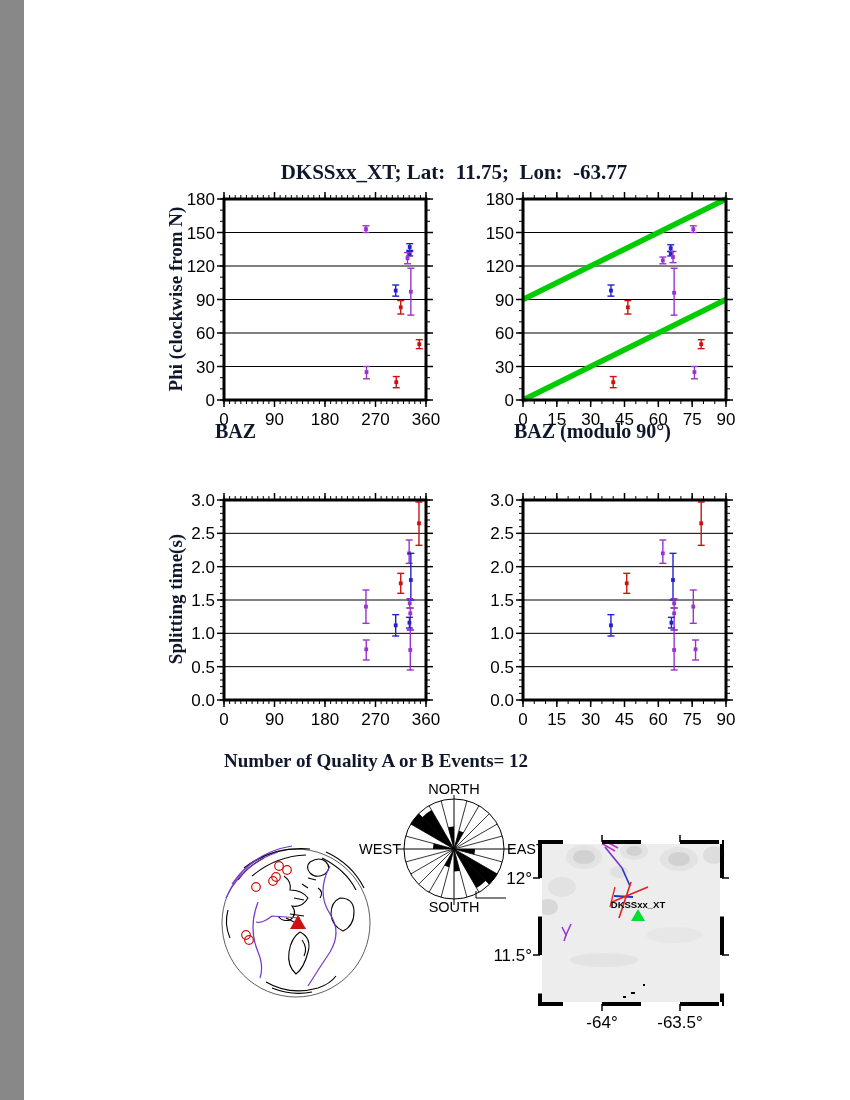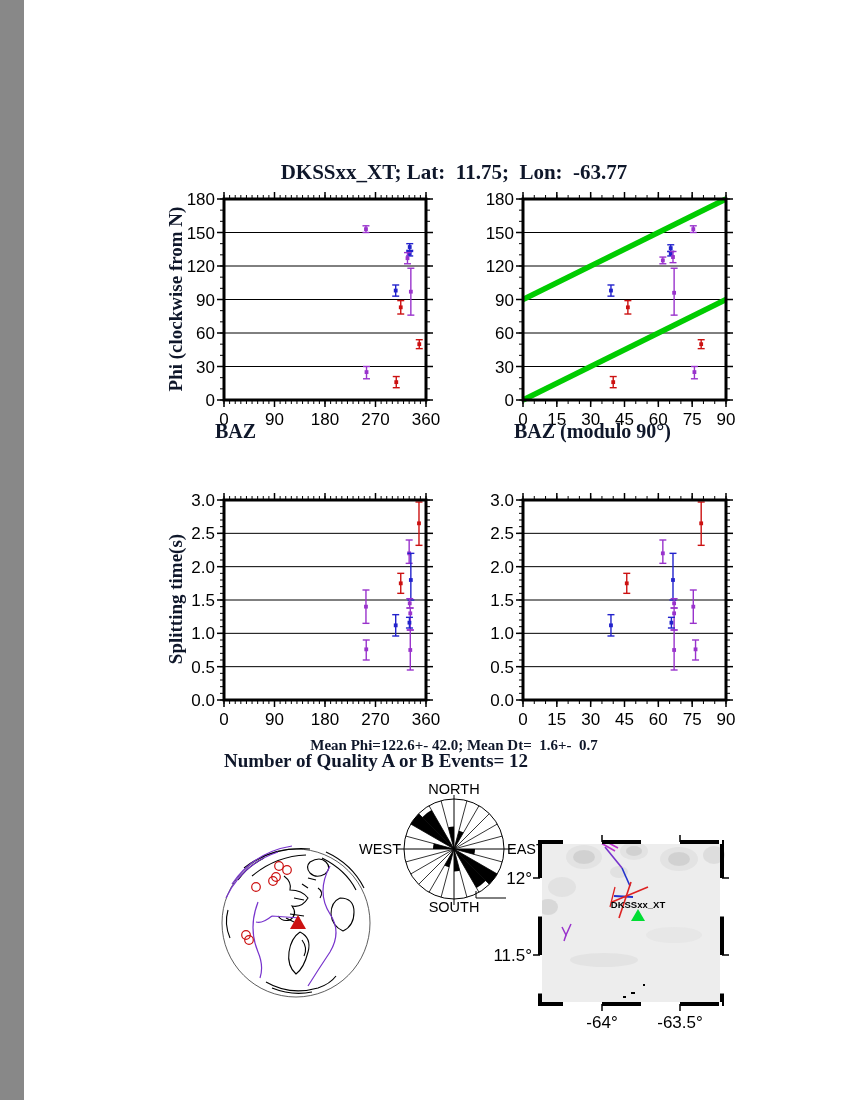--- a/index.html
+++ b/index.html
@@ -898,21 +898,20 @@
         <line x1="258" y1="14" x2="265" y2="14" stroke="#000" stroke-width="1.5"></line>
         <text x="46" y="20" text-anchor="end" font-size="17">3.0</text>
       </svg>
     </div>
 
   <div class="xaxis-title serif" style="left:191px;top:420px">BAZ</div>
   <div class="xaxis-title serif" style="left:490px;top:420px">BAZ (modulo 90°)</div>
   <div class="yaxis-title serif" style="left:32px;top:288px">Phi (clockwise from N)</div>
   <div class="yaxis-title serif" style="left:32px;top:588px">Splitting time(s)</div>
 
-  <div class="stats1 serif">Mean Phi=122.6+- 42.0; Mean Dt=  1.6+-  0.7</div>
   <div class="stats2 serif">Number of Quality A or B Events= 12</div>
 
   <svg id="rose" style="left:330px;top:778px" width="210" height="145">
     <g id="rose-body">
         <path d="M100,71 L56.69872981077807,45.99999999999999 A50,50 0 0 1 64.64466094067262,35.64466094067263 Z" fill="#000"></path>
         <path d="M100,71 L68.18019484660536,39.180194846605374 A45,45 0 0 1 77.49999999999997,32.028856829700274 Z" fill="#000"></path>
         <path d="M100,71 L143.30127018922195,95.99999999999999 A50,50 0 0 1 135.35533905932738,106.35533905932738 Z" fill="#000"></path>
         <path d="M100,71 L131.81980515339464,102.81980515339464 A45,45 0 0 1 122.5,109.97114317029974 Z" fill="#000"></path>
         <path d="M100,71 L94.17657148519328,49.26666890849596 A22.5,22.5 0 0 1 100,48.5 Z" fill="#000"></path>
         <path d="M100,71 L105.82342851480672,92.73333109150403 A22.5,22.5 0 0 1 100,93.5 Z" fill="#000"></path>

